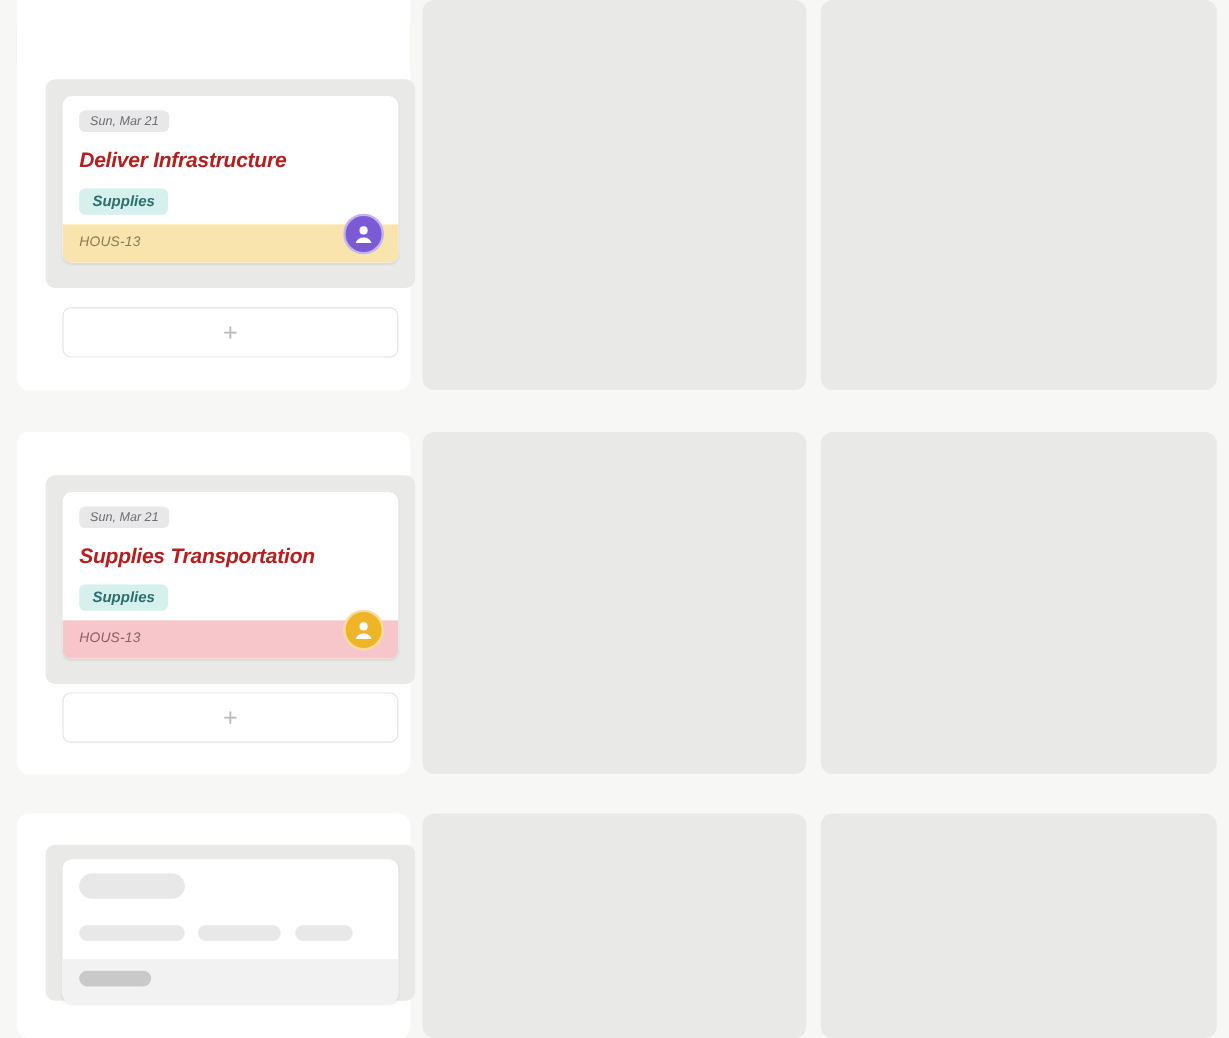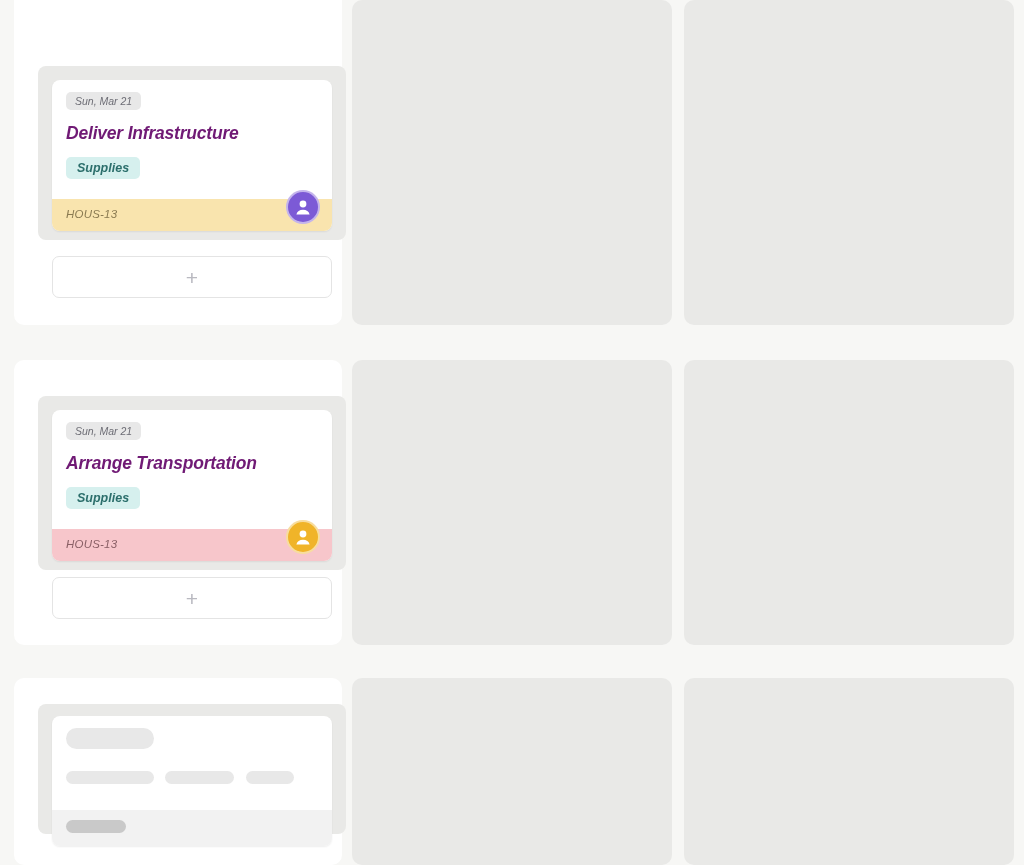--- a/index.html
+++ b/index.html
@@ -98,36 +98,35 @@
   .date-chip {
     display: inline-block;
     background: #e8e8e8;
     color: #6d6d75;
     font-size: 10.5px;
     padding: 3px 9px;
     border-radius: 5px;
     font-weight: normal;
   }
   .card-title-lg {
-    font-size: 17.5px; font-weight: bold; color: #701a75;
+    font-size: 17.5px; font-weight: bold; color: #b91c1c;
     margin-top: 13px; letter-spacing: -0.2px;
   }
   .tag {
     display: inline-block;
     background: #d6f0ee; color: #2c6f6c;
     font-size: 12.5px; font-weight: bold;
     padding: 4px 11px; border-radius: 5px;
     margin-top: 13px;
   }
   .card-footer {
     position: relative;
     padding: 9px 14px 11px 14px;
     font-size: 11.5px; color: #88888f;
     letter-spacing: 0.2px;
-    margin-top: 12px;
   }
   .footer-yellow { background: #f9e4ae; color: #8b7b52; }
   .footer-pink   { background: #f7c6cb; color: #8a6066; }
   .footer-gray   { background: #f2f2f2; color: #8e8e95; }
 
   
   .avatar {
     position: absolute;
     width: 34px; height: 34px; border-radius: 50%;
     display: flex; align-items: center; justify-content: center;
@@ -278,21 +277,21 @@
   </div>
 
   <div class="row row-2">
 
     <div class="panel p1">
       <div class="dropzone" id="r2-dropzone"></div>
 
       <div class="card" id="r2c1-card">
         <div class="card-body">
           <span class="date-chip">Sun, Mar 21</span>
-          <div class="card-title-lg">Arrange Transportation</div>
+          <div class="card-title-lg">Supplies Transportation</div>
           <span class="tag">Supplies</span>
         </div>
         <div class="card-footer footer-pink">
           <span>HOUS-13</span>
           <span class="avatar yellow" style="right:12px;bottom:7px;">
             <svg width="20" height="20" viewBox="0 0 20 20">
               <circle cx="10" cy="7" r="3.4" fill="#ffffff"></circle>
               <path d="M3.4 17.5 a6.8 6.1 0 0 1 13.2 0 z" fill="#ffffff"></path>
             </svg>
           </span>

